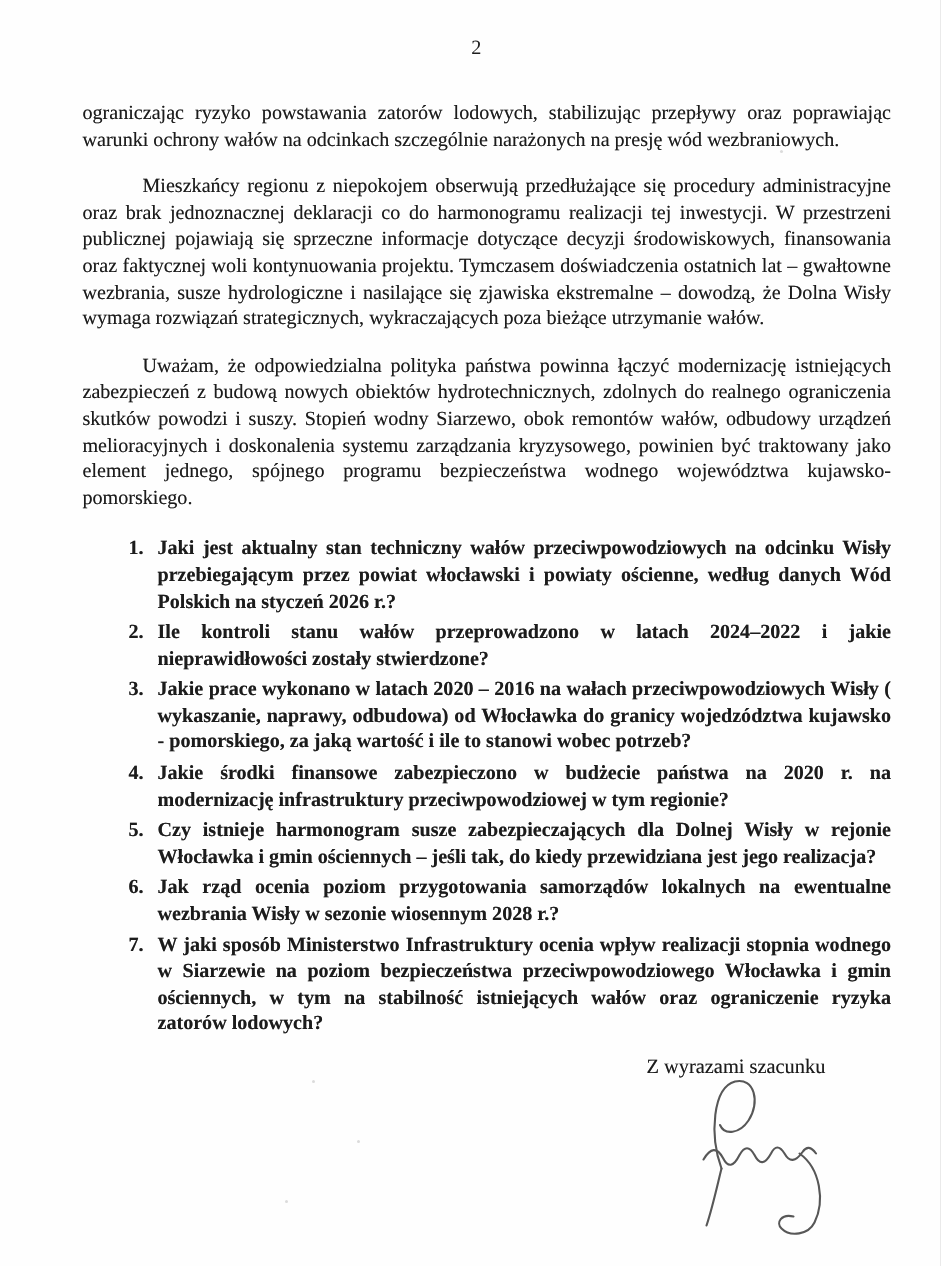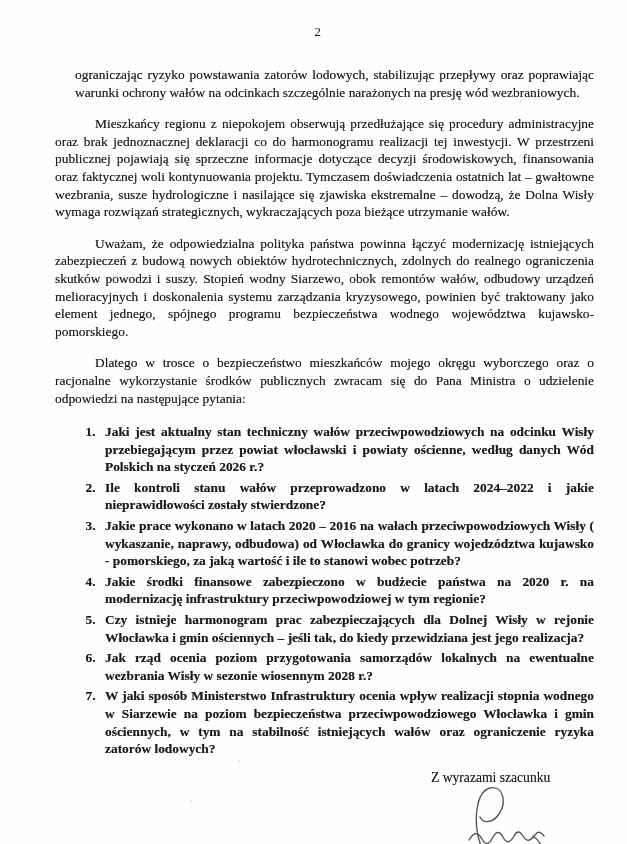--- a/index.html
+++ b/index.html
@@ -28,21 +28,20 @@
   .body-text p {
     font-size: 13.4px;
     line-height: 17.6px;
     text-align: justify;
     margin: 0 0 14px 0;
     text-indent: 40px;
     text-shadow: 0 0 0.4px rgba(30,30,30,0.55);
   }
   .body-text p.no-indent {
     text-indent: 0;
-    margin-left: 20px;
   }
   ol.questions {
     margin: 16px 0 0 0;
     padding: 0 0 0 44px;
     font-size: 13.4px;
     line-height: 17.6px;
   }
   ol.questions li {
     text-align: justify;
     padding-left: 6px;
@@ -86,28 +85,27 @@
 <body>
 
 <div class="page">
 
   <div class="page-number">2</div>
 
   <div class="body-text">
     <p class="no-indent">ograniczając ryzyko powstawania zatorów lodowych, stabilizując przepływy oraz poprawiając warunki ochrony wałów na odcinkach szczególnie narażonych na presję wód wezbraniowych.</p>
     <p>Mieszkańcy regionu z niepokojem obserwują przedłużające się procedury administracyjne oraz brak jednoznacznej deklaracji co do harmonogramu realizacji tej inwestycji. W przestrzeni publicznej pojawiają się sprzeczne informacje dotyczące decyzji środowiskowych, finansowania oraz faktycznej woli kontynuowania projektu. Tymczasem doświadczenia ostatnich lat – gwałtowne wezbrania, susze hydrologiczne i nasilające się zjawiska ekstremalne – dowodzą, że Dolna Wisły wymaga rozwiązań strategicznych, wykraczających poza bieżące utrzymanie wałów.</p>
     <p>Uważam, że odpowiedzialna polityka państwa powinna łączyć modernizację istniejących zabezpieczeń z budową nowych obiektów hydrotechnicznych, zdolnych do realnego ograniczenia skutków powodzi i suszy. Stopień wodny Siarzewo, obok remontów wałów, odbudowy urządzeń melioracyjnych i doskonalenia systemu zarządzania kryzysowego, powinien być traktowany jako element jednego, spójnego programu bezpieczeństwa wodnego województwa kujawsko-pomorskiego.</p>
-    <p>Dlatego w trosce o bezpieczeństwo mieszkańców mojego okręgu wyborczego oraz o racjonalne wykorzystanie środków publicznych zwracam się do Pana Ministra o udzielenie odpowiedzi na następujące pytania:</p>
 
     <ol class="questions">
       <li>Jaki jest aktualny stan techniczny wałów przeciwpowodziowych na odcinku Wisły przebiegającym przez powiat włocławski i powiaty ościenne, według danych Wód Polskich na styczeń 2026 r.?</li>
       <li>Ile kontroli stanu wałów przeprowadzono w latach 2024–2022 i jakie nieprawidłowości zostały stwierdzone?</li>
       <li>Jakie prace wykonano w latach 2020 – 2016 na wałach przeciwpowodziowych Wisły ( wykaszanie, naprawy, odbudowa) od Włocławka do granicy wojedzództwa kujawsko - pomorskiego, za jaką wartość i ile to stanowi wobec potrzeb?</li>
       <li>Jakie środki finansowe zabezpieczono w budżecie państwa na 2020 r. na modernizację infrastruktury przeciwpowodziowej w tym regionie?</li>
-      <li>Czy istnieje harmonogram prac zabezpieczających dla Dolnej Wisły w rejonie Włocławka i gmin ościennych – jeśli tak, do kiedy przewidziana jest jego realizacja?</li>
+      <li>Czy istnieje harmonogram susze zabezpieczających dla Dolnej Wisły w rejonie Włocławka i gmin ościennych – jeśli tak, do kiedy przewidziana jest jego realizacja?</li>
       <li>Jak rząd ocenia poziom przygotowania samorządów lokalnych na ewentualne wezbrania Wisły w sezonie wiosennym 2028 r.?</li>
       <li>W jaki sposób Ministerstwo Infrastruktury ocenia wpływ realizacji stopnia wodnego w Siarzewie na poziom bezpieczeństwa przeciwpowodziowego Włocławka i gmin ościennych, w tym na stabilność istniejących wałów oraz ograniczenie ryzyka zatorów lodowych?</li>
     </ol>
 
   </div>
 
   <div class="signature-block">
     <div class="salutation">Z wyrazami szacunku</div>
 
     <svg class="signature-svg" viewBox="0 0 120 108" fill="none" xmlns="http://www.w3.org/2000/svg">

